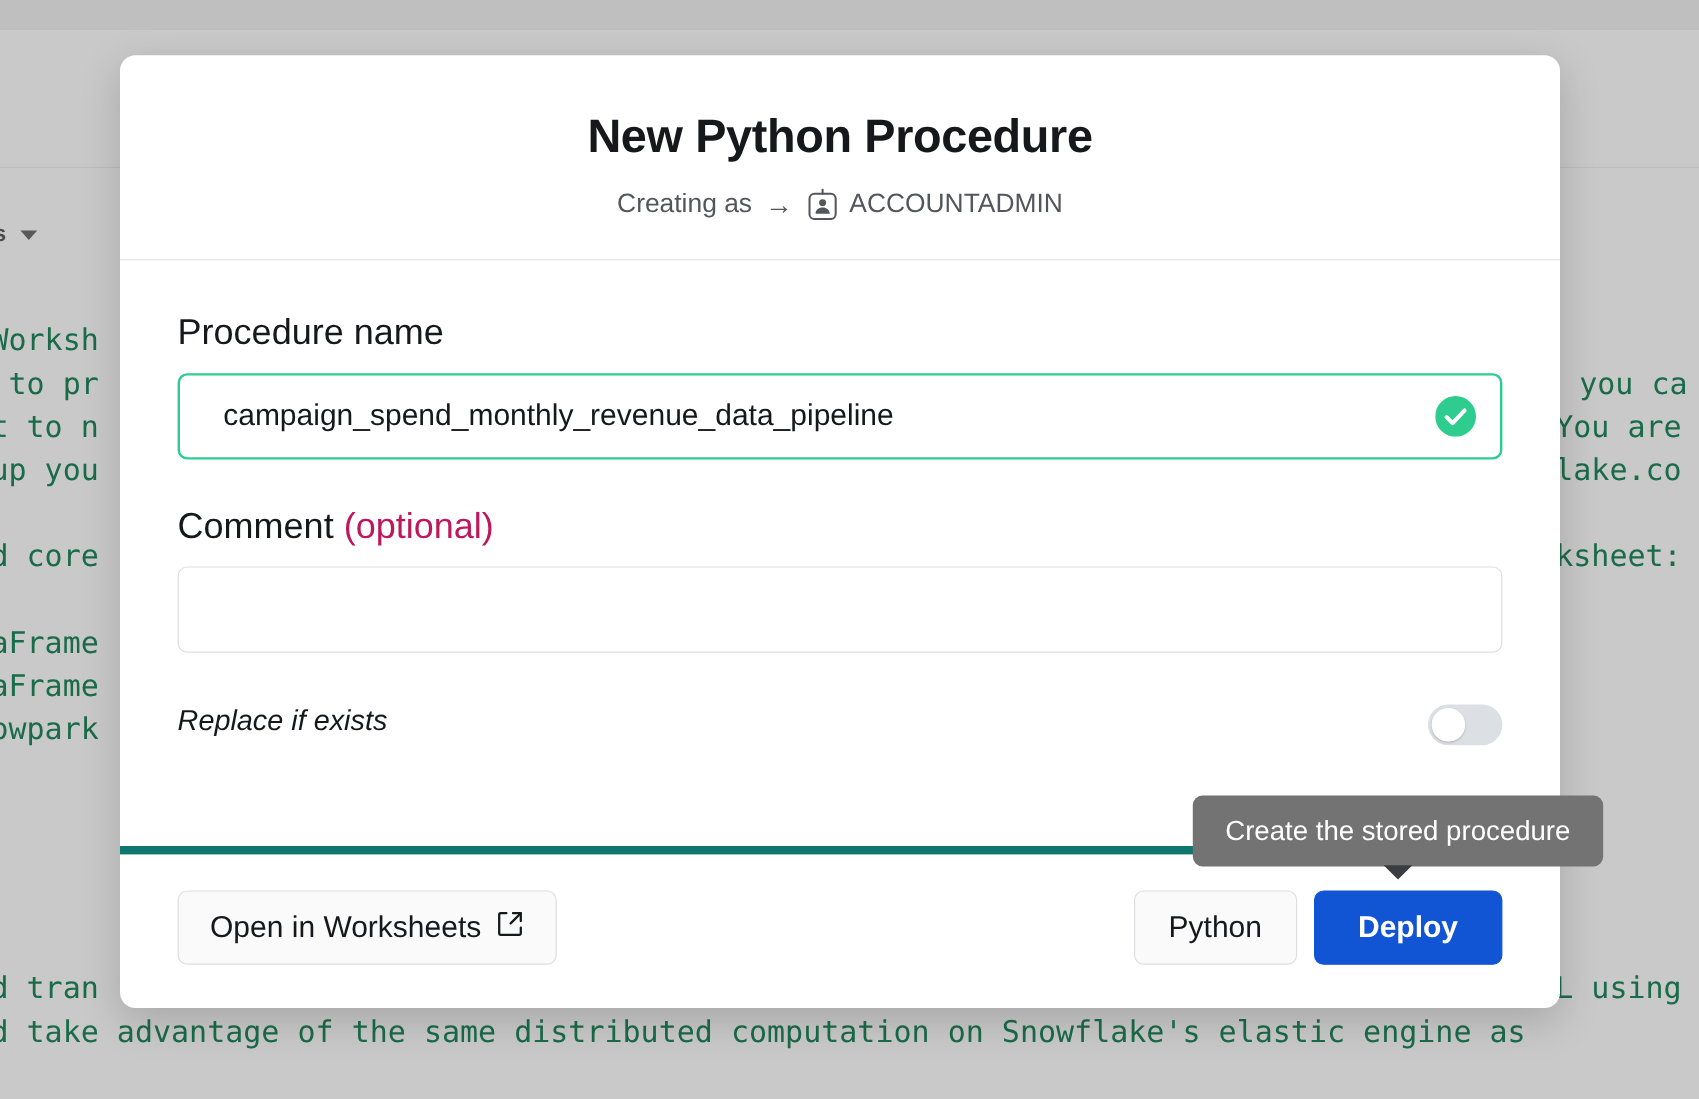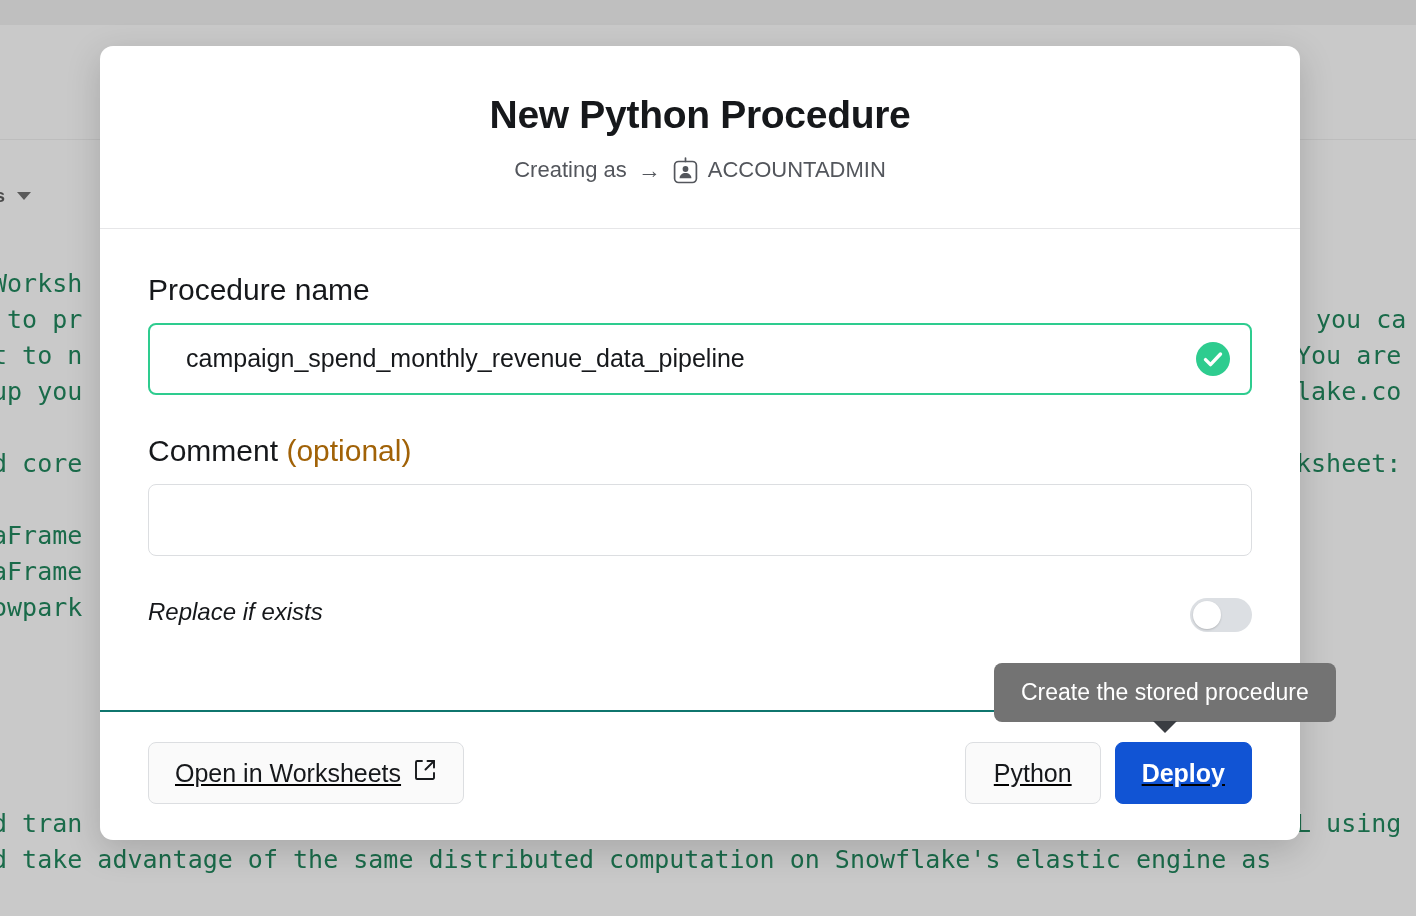--- a/index.html
+++ b/index.html
@@ -75,21 +75,21 @@
     background: #ffffff;
     border-radius: 13px;
     box-shadow: 0 10px 34px rgba(0,0,0,.17);
     display: flex;
     flex-direction: column;
     overflow: visible;
   }
 
   
   #modal-header {
-    padding: 47px 0 44px;
+    padding: 47px 0 32px;
     text-align: center;
     border-bottom: 1px solid #e6e6e8;
   }
   #modal-title {
     font-size: 39px;
     font-weight: 700;
     color: #16181b;
     letter-spacing: -0.3px;
     line-height: 1.15;
   }
@@ -111,21 +111,21 @@
     flex: 1;
     padding: 44px 48px 0;
   }
 
   .field-label {
     font-size: 30px;
     font-weight: 400;
     color: #16181b;
     margin-bottom: 16px;
   }
-  .field-label .muted { color: #a16207; }
+  .field-label .muted { color: #be185d; }
 
   .input-wrap { position: relative; }
 
   #procedure-name-input {
     width: 100%;
     height: 72px;
     border: 2px solid #2ecc8f;
     border-radius: 8px;
     background: #fff;
     font-family: "Liberation Sans", sans-serif;
@@ -184,26 +184,25 @@
     position: absolute;
     left: 3px; top: 3px;
     width: 28px; height: 28px;
     border-radius: 50%;
     background: #ffffff;
     box-shadow: 0 1px 2px rgba(0,0,0,.18);
   }
 
   
   #modal-footer {
-    border-top: 2px solid #0f766e;
+    border-top: 7px solid #0f766e;
     padding: 30px 48px 36px;
     display: flex;
     align-items: flex-start;
     justify-content: space-between;
-    text-decoration: underline;
   }
 
   .btn {
     font-family: "Liberation Sans", sans-serif;
     border-radius: 8px;
     cursor: pointer;
     display: inline-flex;
     align-items: center;
     justify-content: center;
     gap: 12px;
@@ -224,21 +223,21 @@
     height: 62px;
     padding: 0 28px;
     background: #fafafa;
     border: 1px solid #dcdee1;
     font-size: 25px;
     color: #16181b;
   }
 
   #deploy-button {
     height: 62px;
-    padding: 0 26px;
+    padding: 0 36px;
     background: #1154d4;
     border: 1px solid #1154d4;
     font-size: 25px;
     font-weight: 700;
     color: #ffffff;
   }
 
   
   #deploy-tooltip {
     position: absolute;

